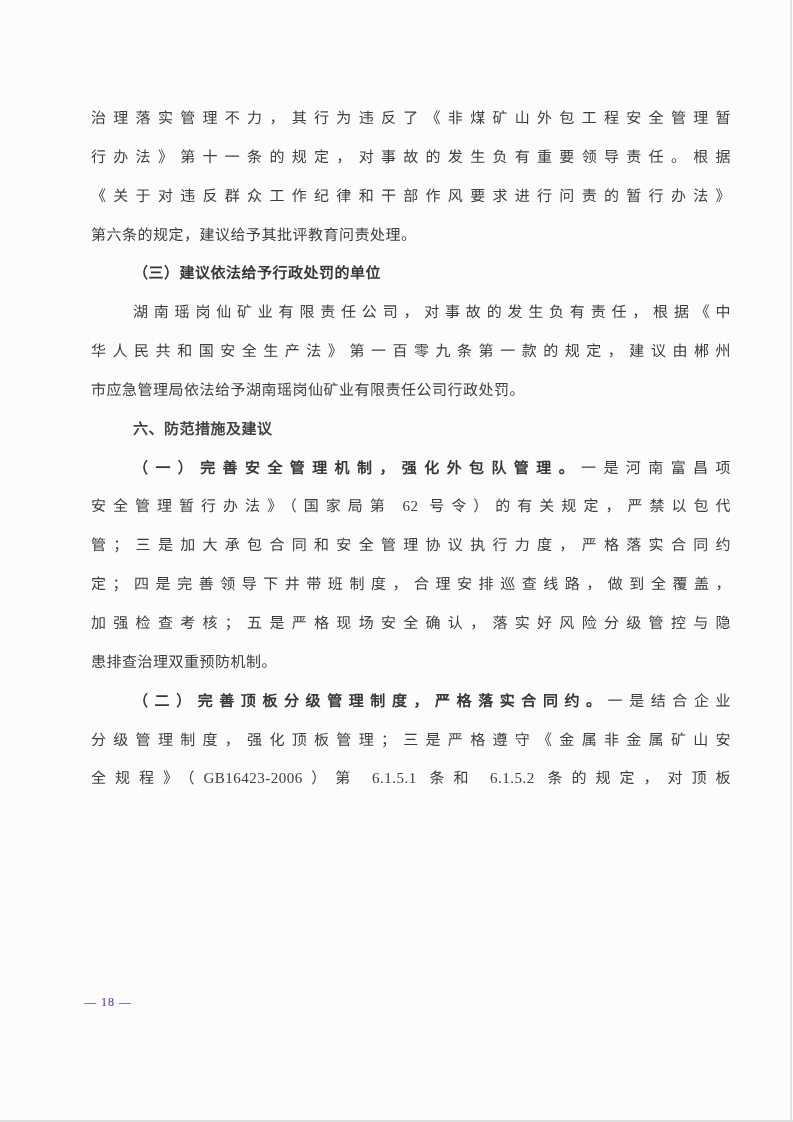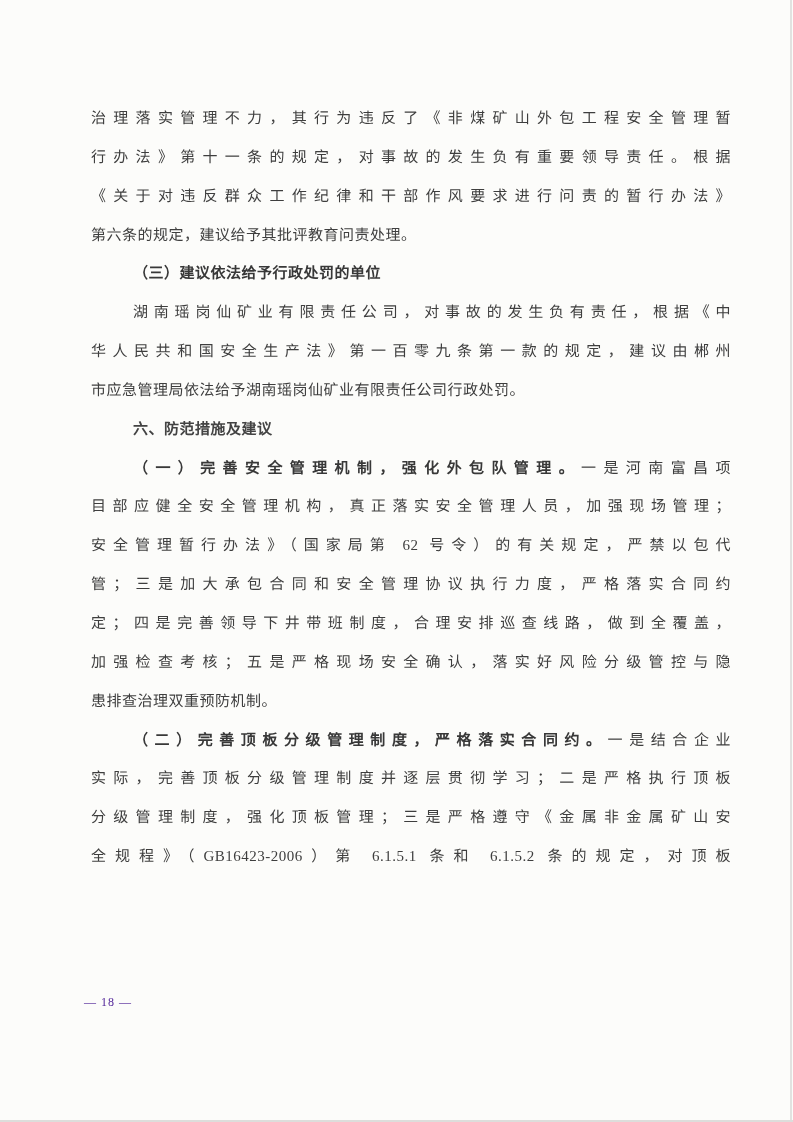--- a/index.html
+++ b/index.html
@@ -86,27 +86,25 @@
       <div class="line justify"><span class="run-body">治理落实管理不力，其行为违反了《非煤矿山外包工程安全管理暂</span></div>
       <div class="line justify"><span class="run-body">行办法》第十一条的规定，对事故的发生负有重要领导责任。根据</span></div>
       <div class="line justify"><span class="run-body">《关于对违反群众工作纪律和干部作风要求进行问责的暂行办法》</span></div>
       <div class="line"><span class="run-body">第六条的规定，建议给予其批评教育问责处理。</span></div>
       <div class="line indent"><span class="run-kai-bold">（三）建议依法给予行政处罚的单位</span></div>
       <div class="line indent justify"><span class="run-body">湖南瑶岗仙矿业有限责任公司，对事故的发生负有责任，根据《中</span></div>
       <div class="line justify"><span class="run-body">华人民共和国安全生产法》第一百零九条第一款的规定，建议由郴州</span></div>
       <div class="line"><span class="run-body">市应急管理局依法给予湖南瑶岗仙矿业有限责任公司行政处罚。</span></div>
       <div class="line indent"><span class="run-hei-bold">六、防范措施及建议</span></div>
       <div class="line indent justify"><span class="run-kai-bold">（一）完善安全管理机制，强化外包队管理。</span><span class="run-body">一是河南富昌项</span></div>
-      <div class="line justify"><span class="run-body">目部应健全安全管理机构，真正落实安全管理人员，加强现场管理；</span></div>
       <div class="line justify"><span class="run-body">安全管理暂行办法》（国家局第 62 号令）的有关规定，严禁以包代</span></div>
       <div class="line justify"><span class="run-body">管；三是加大承包合同和安全管理协议执行力度，严格落实合同约</span></div>
       <div class="line justify"><span class="run-body">定；四是完善领导下井带班制度，合理安排巡查线路，做到全覆盖，</span></div>
       <div class="line justify"><span class="run-body">加强检查考核；五是严格现场安全确认，落实好风险分级管控与隐</span></div>
       <div class="line"><span class="run-body">患排查治理双重预防机制。</span></div>
       <div class="line indent justify"><span class="run-kai-bold">（二）完善顶板分级管理制度，严格落实合同约。</span><span class="run-body">一是结合企业</span></div>
-      <div class="line justify"><span class="run-body">实际，完善顶板分级管理制度并逐层贯彻学习；二是严格执行顶板</span></div>
       <div class="line justify"><span class="run-body">分级管理制度，强化顶板管理；三是严格遵守《金属非金属矿山安</span></div>
       <div class="line justify"><span class="run-body">全规程》（GB16423-2006）第 6.1.5.1 条和 6.1.5.2 条的规定，对顶板</span></div>
     </div>
   <div class="footer">— 18 —</div>
   <div class="scan-edge-right"></div>
   <div class="scan-edge-bottom"></div>
 </div>
 
 </body></html>

